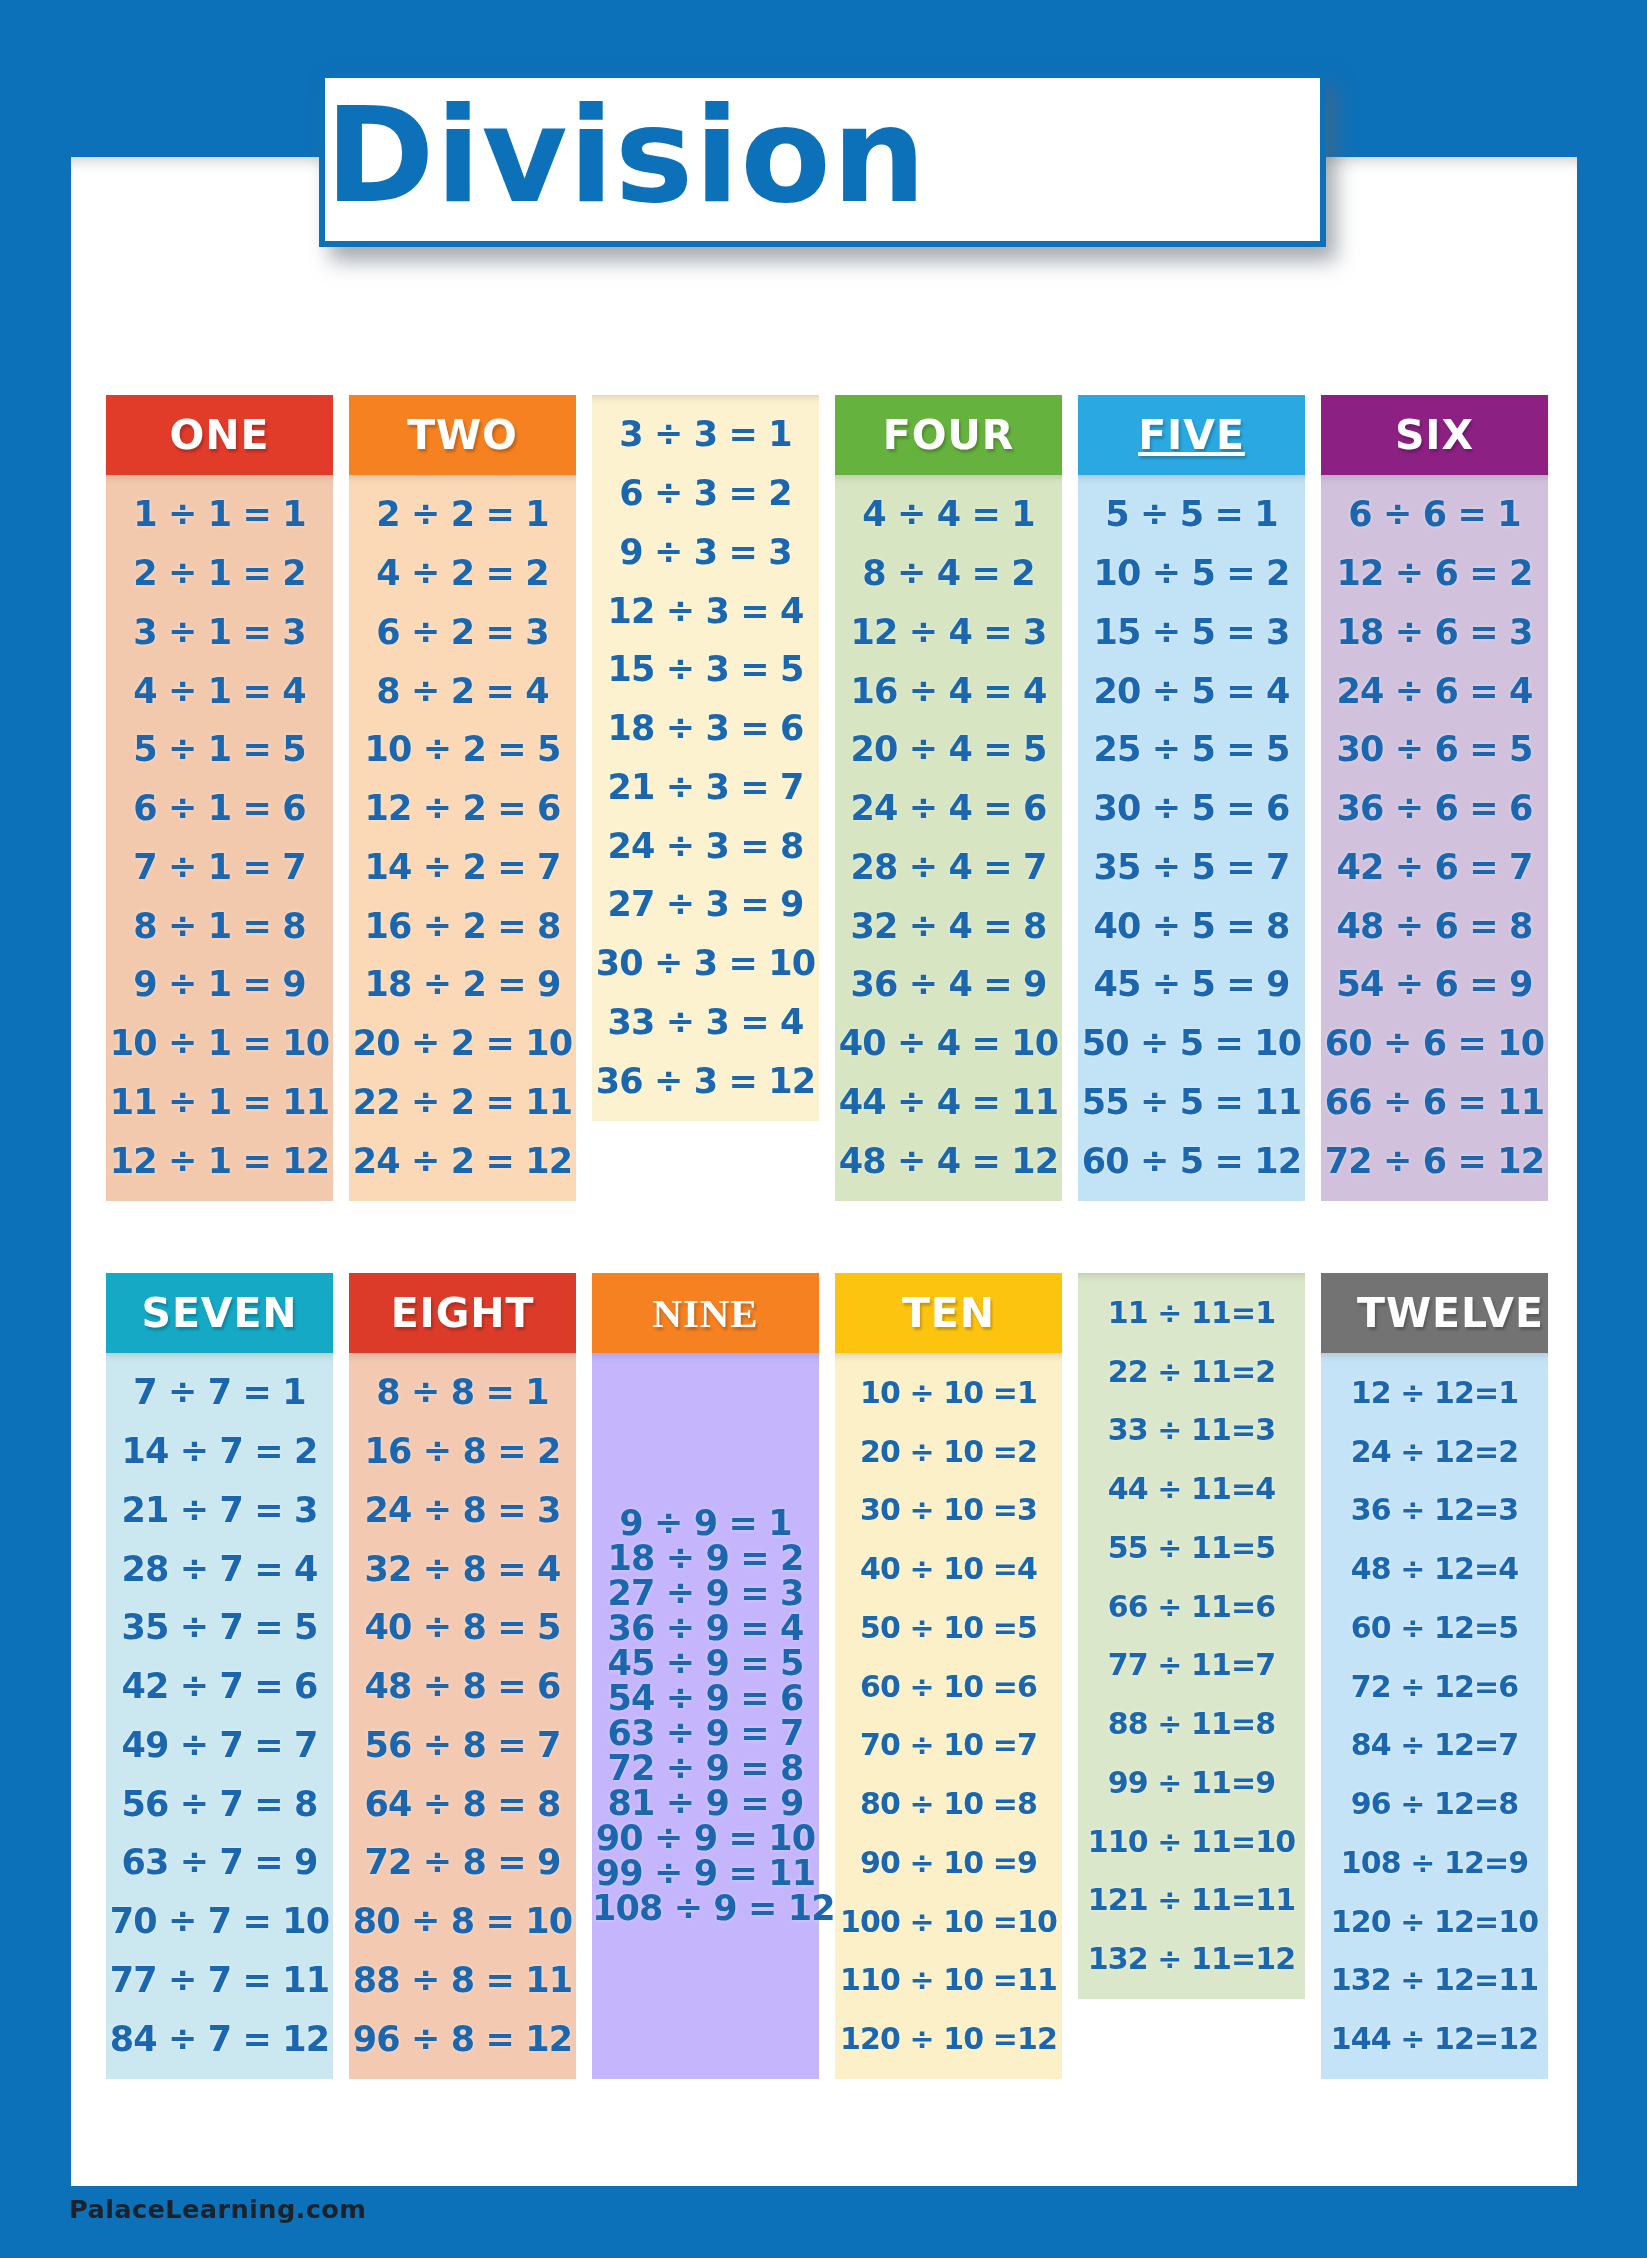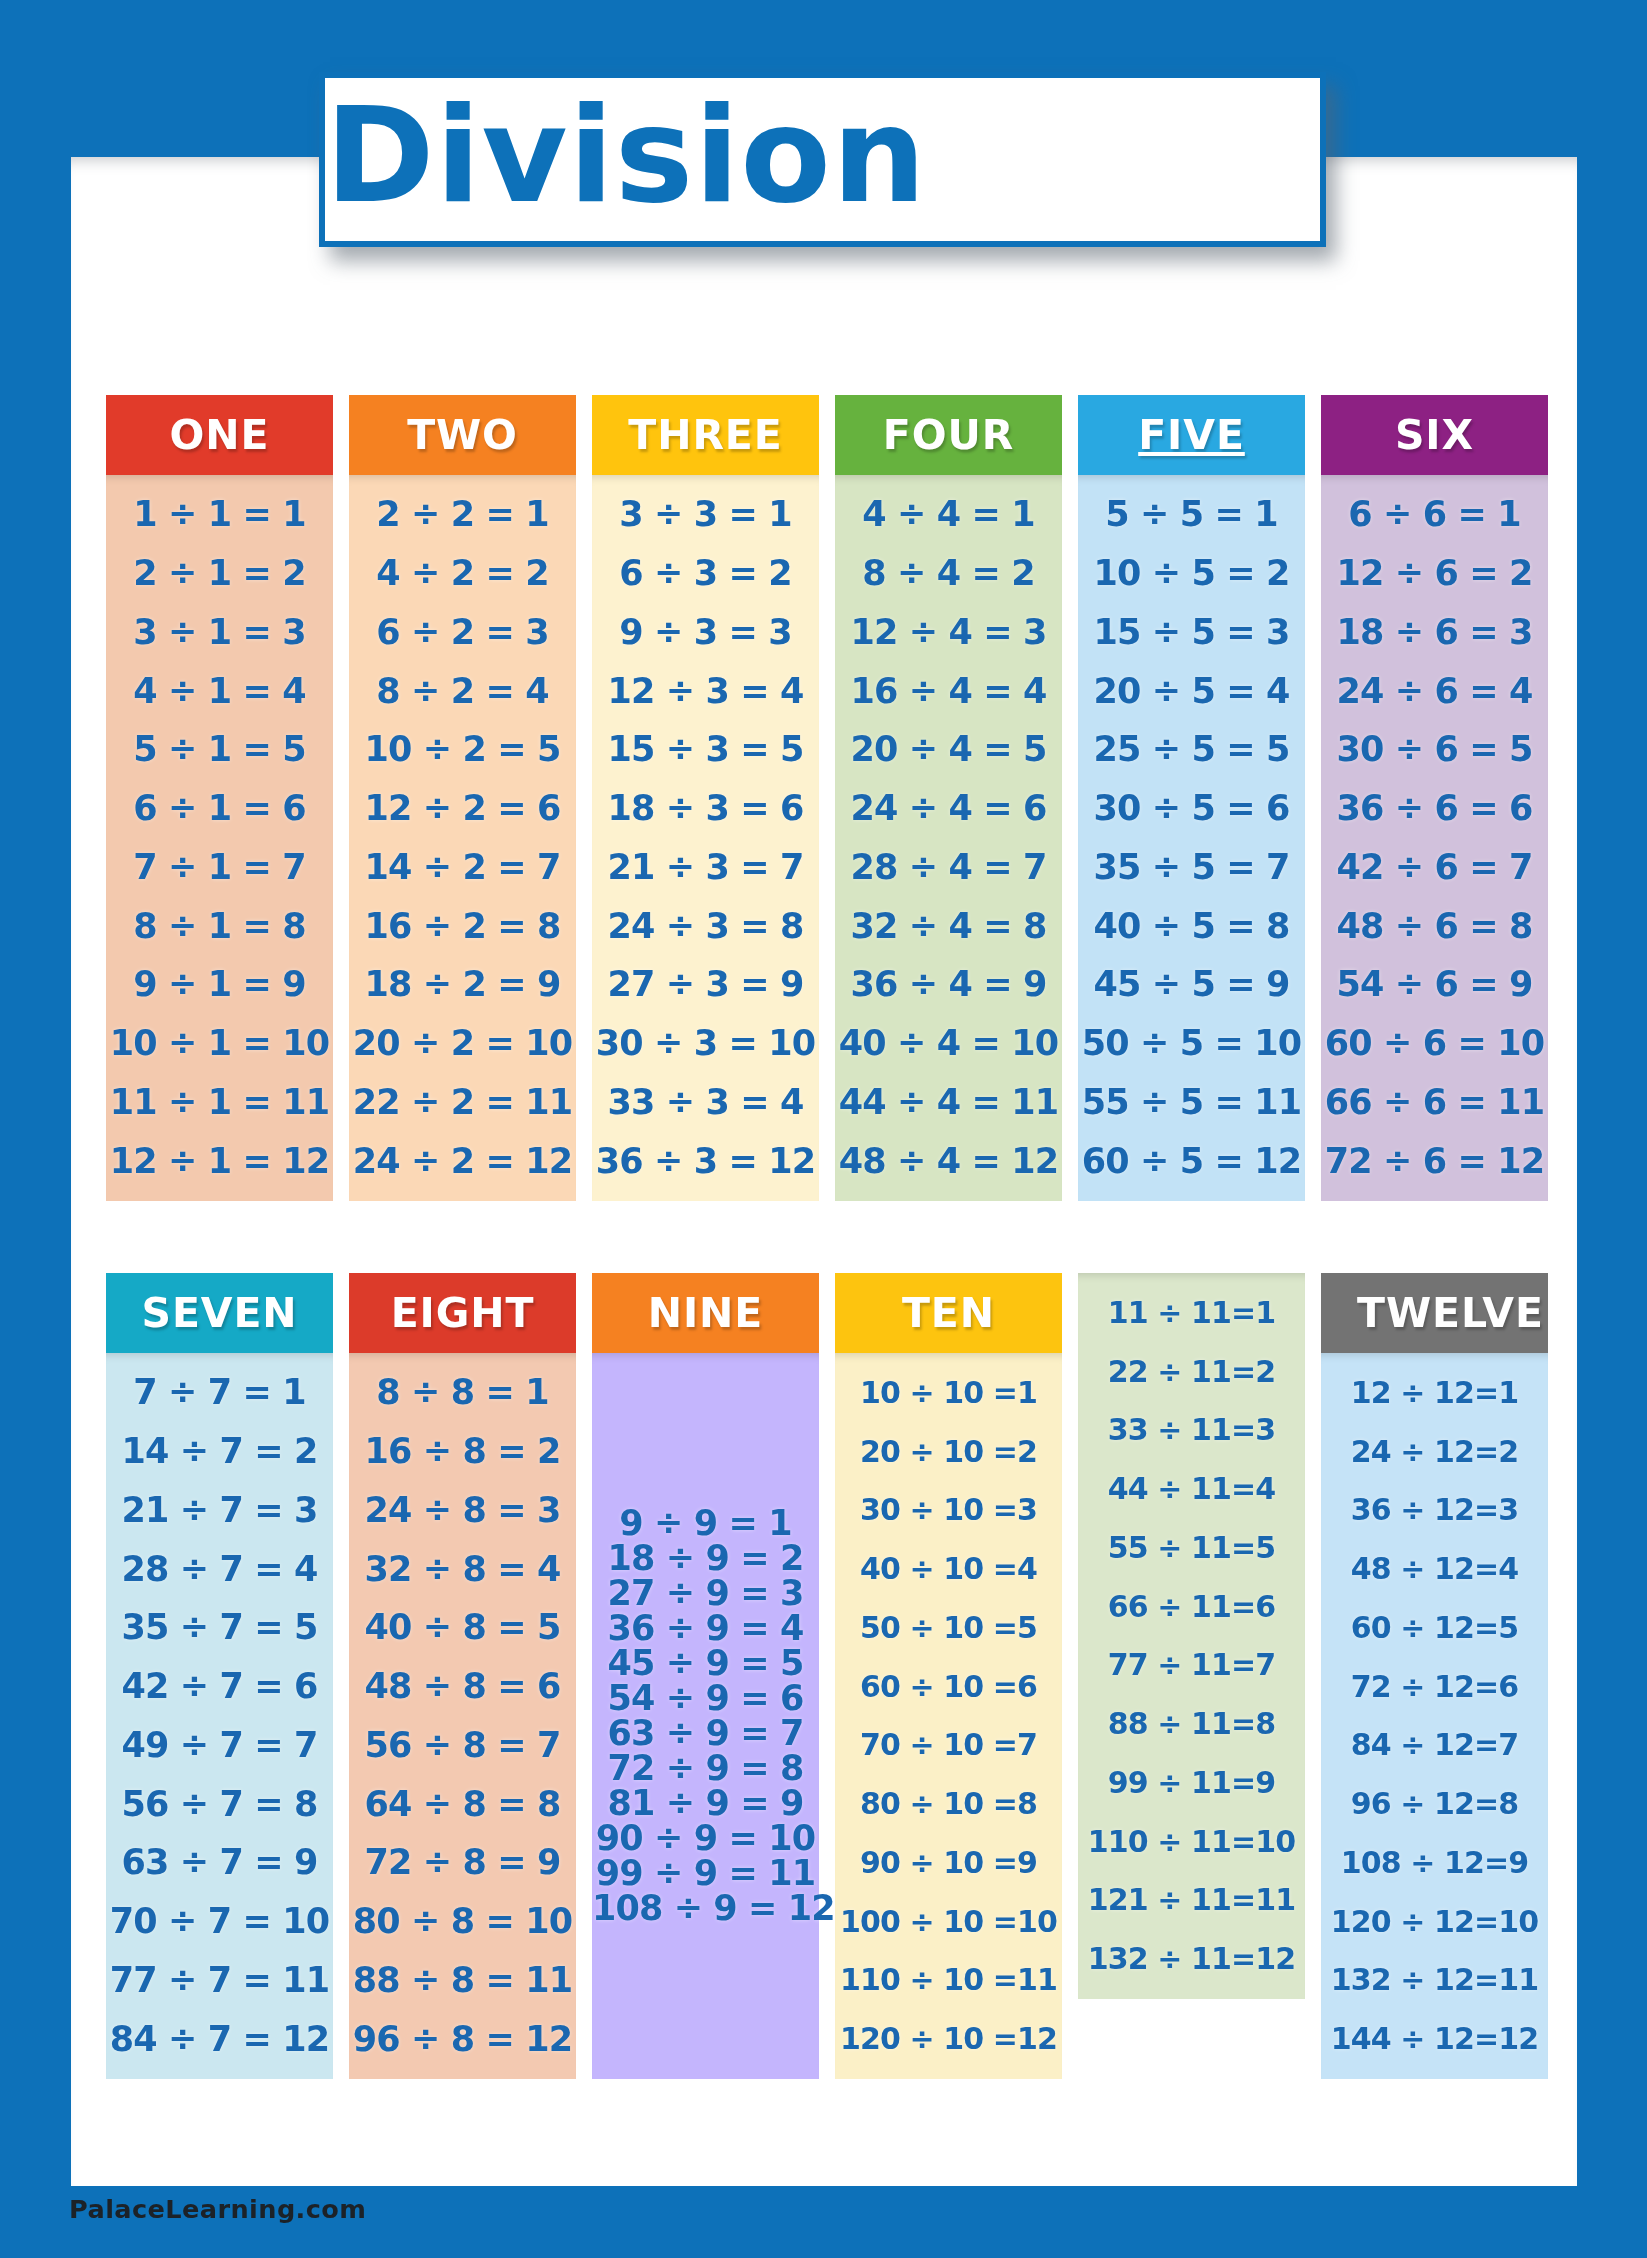--- a/index.html
+++ b/index.html
@@ -96,23 +96,20 @@
         <div class="eq">12 ÷ 2 = 6</div>
         <div class="eq">14 ÷ 2 = 7</div>
         <div class="eq">16 ÷ 2 = 8</div>
         <div class="eq">18 ÷ 2 = 9</div>
         <div class="eq">20 ÷ 2 = 10</div>
         <div class="eq">22 ÷ 2 = 11</div>
         <div class="eq">24 ÷ 2 = 12</div>
       </div>
     </div>
     <div class="dtable">
-      <div class="thead" style="background: rgb(255, 196, 13);">
-        <span>THREE</span>
-      </div>
       <div class="tbody" style="background: rgb(253, 242, 207);">
         <div class="eq">3 ÷ 3 = 1</div>
         <div class="eq">6 ÷ 3 = 2</div>
         <div class="eq">9 ÷ 3 = 3</div>
         <div class="eq">12 ÷ 3 = 4</div>
         <div class="eq">15 ÷ 3 = 5</div>
         <div class="eq">18 ÷ 3 = 6</div>
         <div class="eq">21 ÷ 3 = 7</div>
         <div class="eq">24 ÷ 3 = 8</div>
         <div class="eq">27 ÷ 3 = 9</div>
@@ -212,21 +209,21 @@
         <div class="eq">48 ÷ 8 = 6</div>
         <div class="eq">56 ÷ 8 = 7</div>
         <div class="eq">64 ÷ 8 = 8</div>
         <div class="eq">72 ÷ 8 = 9</div>
         <div class="eq">80 ÷ 8 = 10</div>
         <div class="eq">88 ÷ 8 = 11</div>
         <div class="eq">96 ÷ 8 = 12</div>
       </div>
     </div>
     <div class="dtable">
-      <div class="thead" style="background: rgb(245, 129, 33);">
+      <div class="thead" style="background: rgb(245, 129, 33); font-family: Liberation Serif, serif;">
         <span>NINE</span>
       </div>
       <div class="tbody" style="background: #c4b5fd; justify-content: center;">
         <div class="eq">9 ÷ 9 = 1</div>
         <div class="eq">18 ÷ 9 = 2</div>
         <div class="eq">27 ÷ 9 = 3</div>
         <div class="eq">36 ÷ 9 = 4</div>
         <div class="eq">45 ÷ 9 = 5</div>
         <div class="eq">54 ÷ 9 = 6</div>
         <div class="eq">63 ÷ 9 = 7</div>

